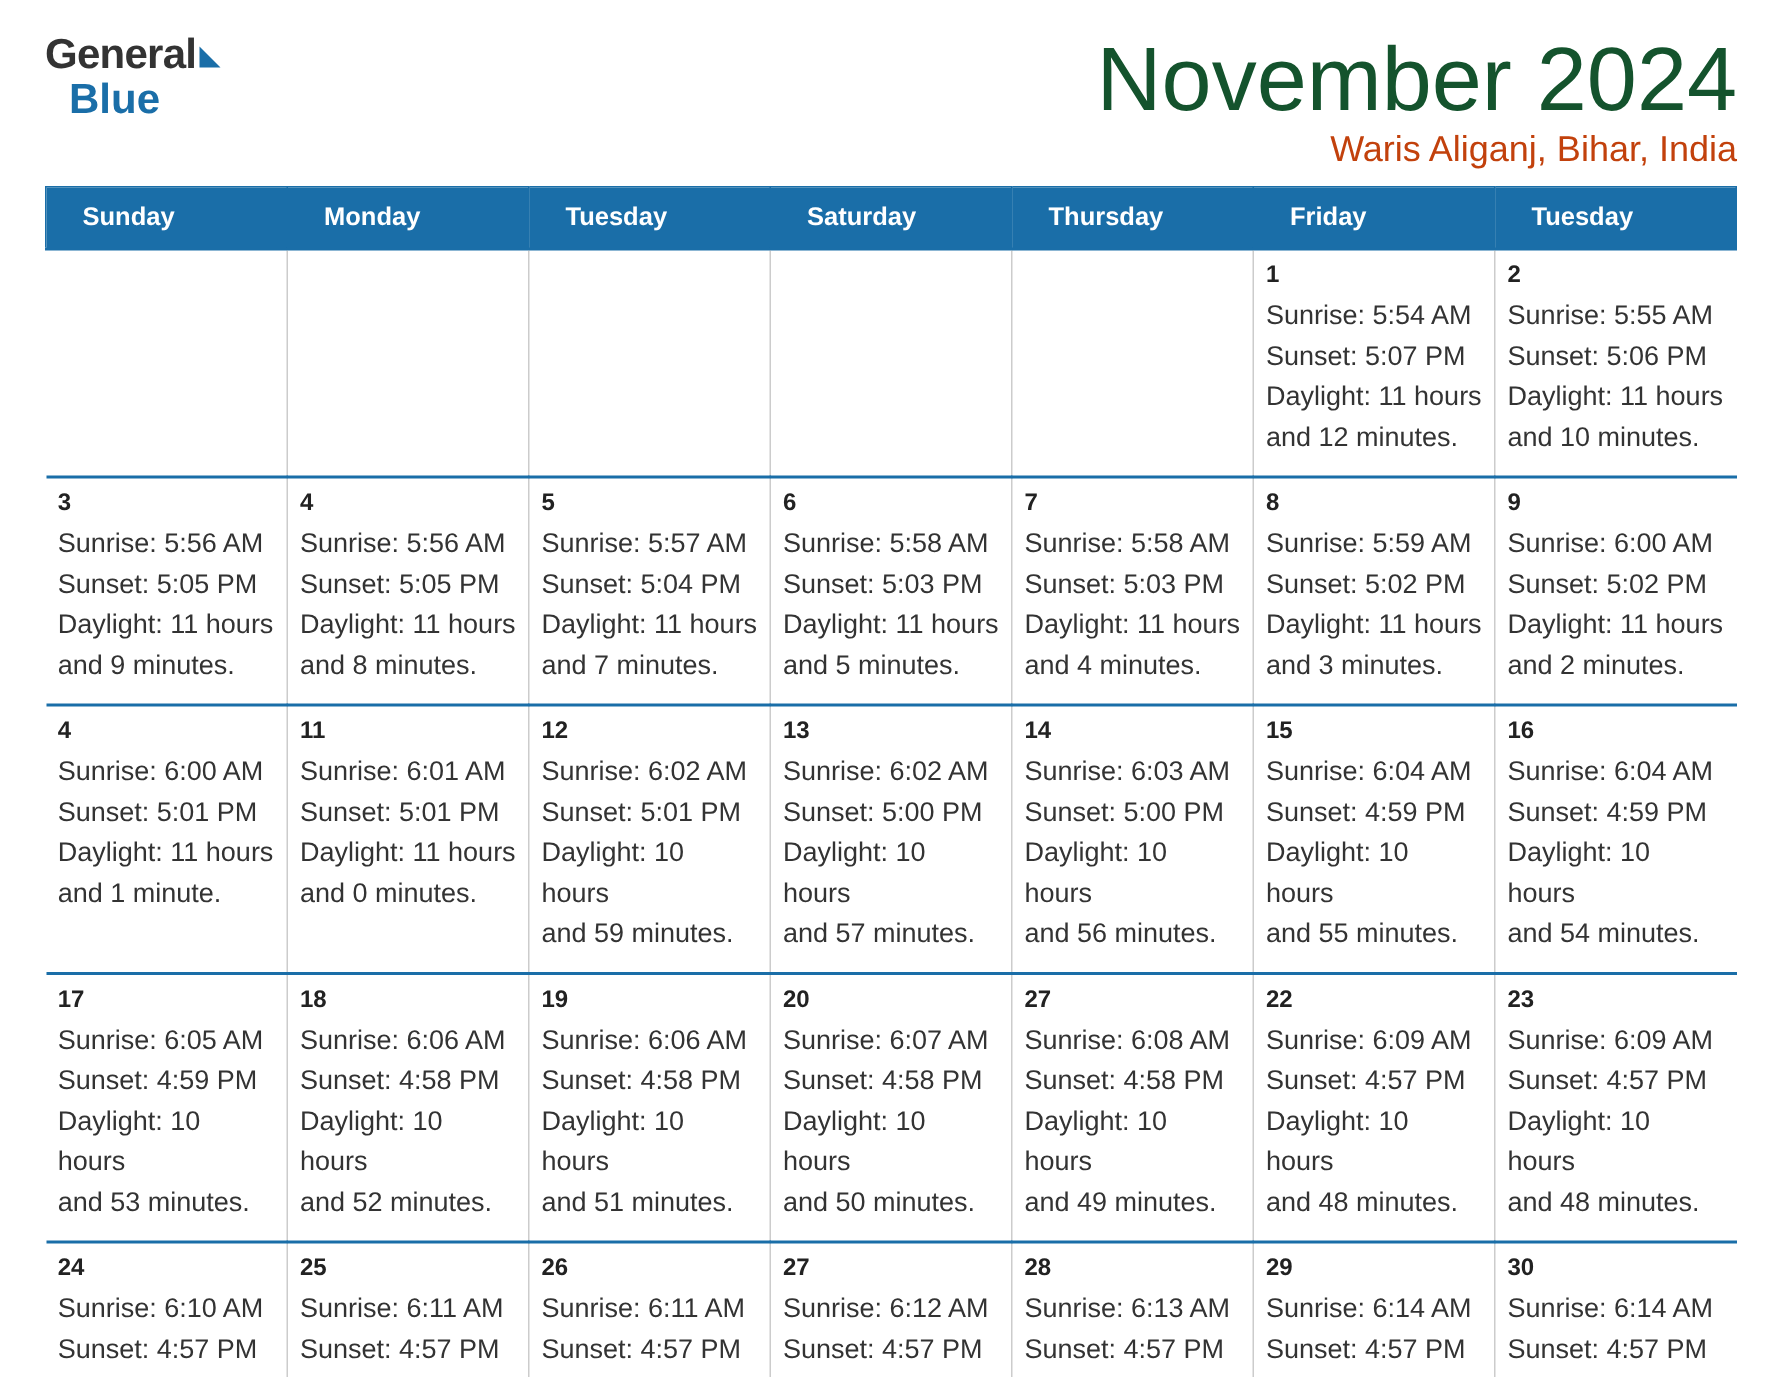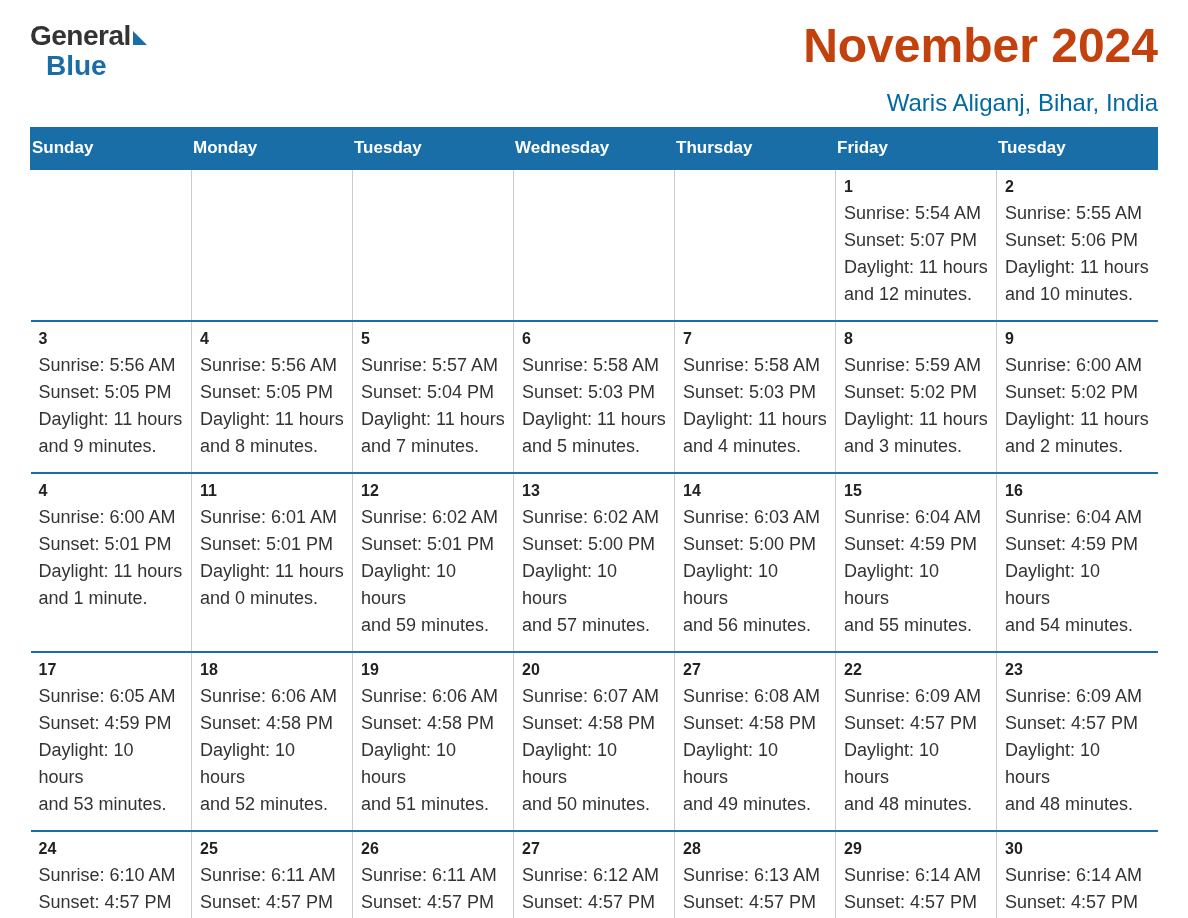--- a/index.html
+++ b/index.html
@@ -45,41 +45,41 @@
       font-size: 28px;
       font-weight: bold;
       color: #1a6ea8;
       margin-left: 16px;
       line-height: 1;
     }
     .title-block {
       text-align: right;
     }
     .main-title {
-      font-size: 48px;
-      font-weight: bold;
-      color: #c2410c;
+      font-size: 60px;
+      font-weight: normal;
+      color: #14532d;
       line-height: 1.1;
     }
     .subtitle {
       font-size: 24px;
-      color: #0369a1;
-      margin-top: 16px;
+      color: #c2410c;
+      margin-top: 0;
     }
     .calendar {
       width: 100%;
       border-collapse: collapse;
       margin-top: 10px;
     }
     .calendar thead tr th {
       background-color: #1a6ea8;
       color: #fff;
       font-size: 17px;
       font-weight: bold;
-      padding: 10px 1px;
+      padding: 10px 24px;
       text-align: left;
       border: 1px solid #1a6ea8;
     }
     .calendar tbody tr {
       border-top: 2px solid #1a6ea8;
     }
     .calendar tbody tr td {
       vertical-align: top;
       padding: 8px 8px 12px 8px;
       border: none;
@@ -125,21 +125,21 @@
     <div class="subtitle">Waris Aliganj, Bihar, India</div>
   </div>
 </div>
 
 <table class="calendar">
   <thead>
     <tr>
     <th>Sunday</th>
         <th>Monday</th>
         <th>Tuesday</th>
-        <th>Wednesday</th>
+        <th>Saturday</th>
         <th>Thursday</th>
         <th>Friday</th>
         <th>Tuesday</th>
       </tr>
   </thead>
   <tbody id="calendar-body">
   <tr>
         <td class="empty-cell"></td>
         <td class="empty-cell"></td>
         <td class="empty-cell"></td>

